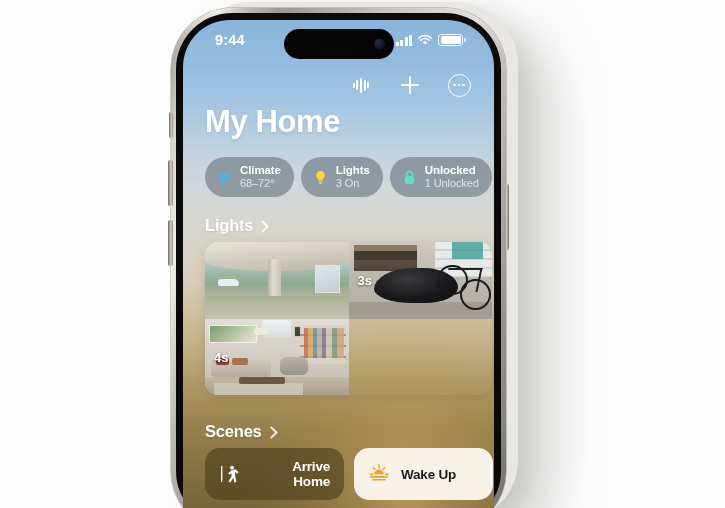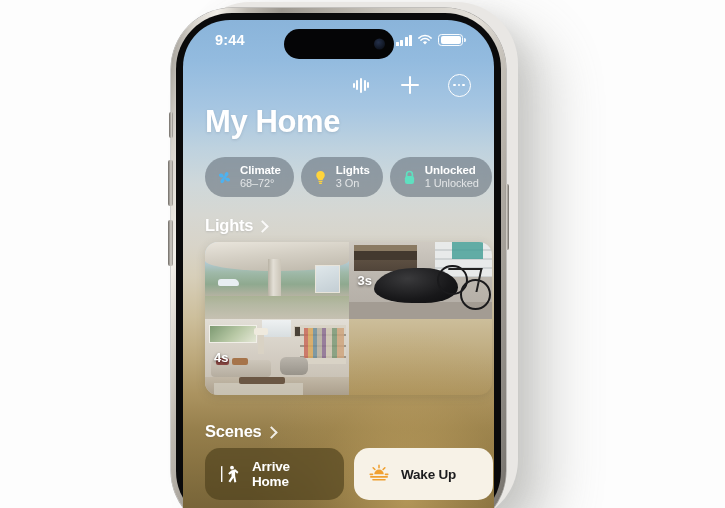--- a/index.html
+++ b/index.html
@@ -247,21 +247,21 @@
     background:linear-gradient(180deg,#c2b8a7,#ab9f8c);}
 
   
   #scenes{position:absolute;left:22px;top:428px;display:flex;gap:10px;}
   .scene{
     display:flex;align-items:center;gap:11px;
     width:139px;height:52px;border-radius:15px;padding:0 14px;
     box-sizing:border-box;cursor:pointer;
   }
   #scene-arrive{background:rgba(74,62,26,.62);backdrop-filter:blur(6px);}
-  #scene-arrive .scene-label{color:#fff;}
+  #scene-arrive .scene-label{color:#fff;text-align:right;}
   #scene-wake{background:#f7f2e7;}
   #scene-wake .scene-label{color:#1c1c1e;}
   .scene-label{font-size:13.5px;font-weight:700;letter-spacing:-.2px;}
   .scene-icon{width:22px;height:22px;flex:none;display:flex;align-items:center;justify-content:center;}
 </style>
 </head>
 <body>
 
 <div id="backdrop"></div>
 <div id="device-shadow"></div>

